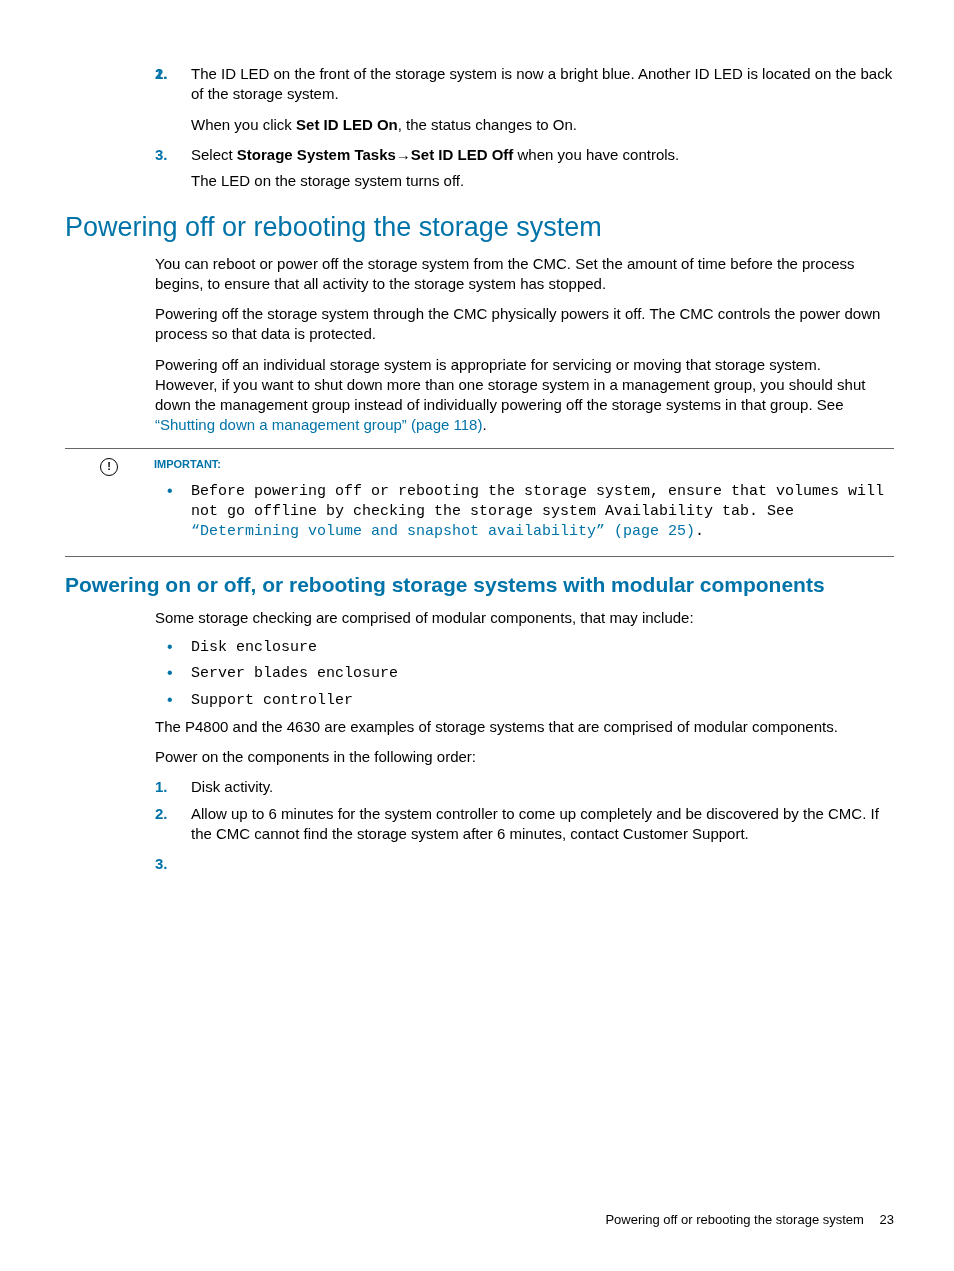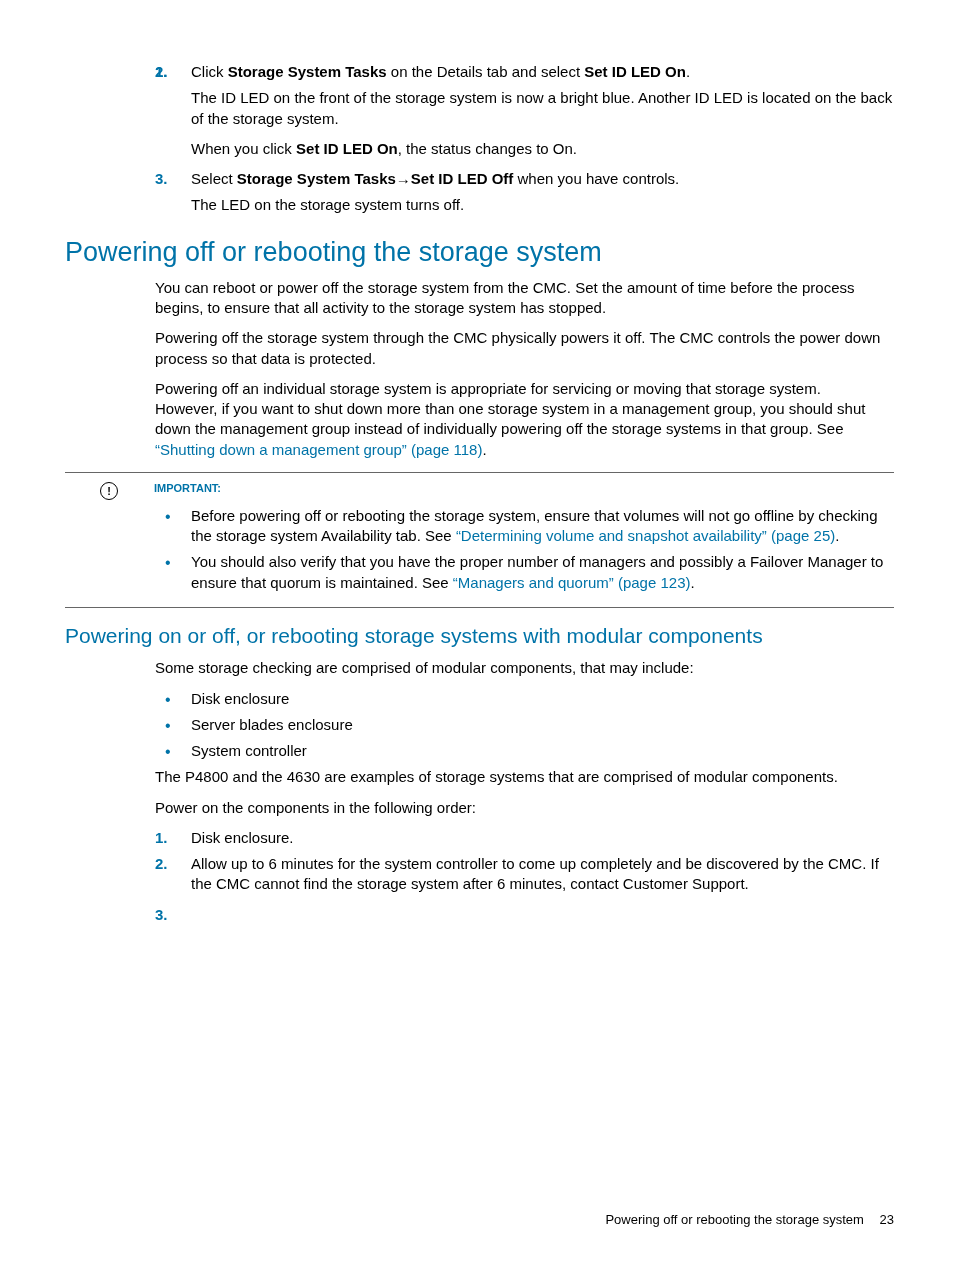--- a/index.html
+++ b/index.html
@@ -46,21 +46,21 @@
   }
   h2.section {
     font-family: Arial, Helvetica, sans-serif;
     font-weight: normal;
     color: #0073a8;
     font-size: 27px;
     margin: 18px 0 8px 0;
   }
   h3.subsection {
     font-family: Arial, Helvetica, sans-serif;
-    font-weight: normal;
+    font-weight: bold;
     color: #0073a8;
     font-size: 21px;
     margin: 14px 0 8px 0;
   }
   .bold { font-weight: bold; }
   .link {
     color: #0073a8;
     text-decoration: none;
     cursor: pointer;
   }
@@ -92,20 +92,21 @@
   }
   .important-label {
     font-weight: bold;
     color: #0073a8;
     font-size: 11px;
   }
   ul.bullets {
     list-style: none;
     padding: 0;
     margin: 0 0 0 90px;
+    font-family: Liberation Mono, monospace;
   }
   ul.bullets > li {
     position: relative;
     padding-left: 36px;
     margin-bottom: 6px;
   }
   ul.bullets > li::before {
     content: "•";
     position: absolute;
     left: 10px;
@@ -128,21 +129,20 @@
 <body>
 
 <div class="page">
 
   <ol class="numlist">
     <li>
       <span class="num">1.</span>
     </li>
     <li>
       <span class="num">2.</span>
-      <span><span>Click </span><span class="bold">Storage System Tasks</span><span> on the Details tab and select </span><span class="bold">Set ID LED On</span><span>.</span></span>
       <div class="sub-para">The ID LED on the front of the storage system is now a bright blue. Another ID LED is located on the back of the storage system.</div>
       <div class="sub-para"><span>When you click </span><span class="bold">Set ID LED On</span><span>, the status changes to On.</span></div>
     </li>
     <li>
       <span class="num">3.</span>
       <span><span>Select </span><span class="bold">Storage System Tasks</span><span>→</span><span class="bold">Set ID LED Off</span><span> when you have controls.</span></span>
       <div class="sub-para">The LED on the storage system turns off.</div>
     </li>
   </ol>
 
@@ -154,45 +154,44 @@
     <div class="para"><span>Powering off an individual storage system is appropriate for servicing or moving that storage system. However, if you want to shut down more than one storage system in a management group, you should shut down the management group instead of individually powering off the storage systems in that group. See </span><a class="link">“Shutting down a management group” (page 118)</a><span>.</span></div>
   </div>
 
   <div class="important-box">
     <div class="important-head">
       <span class="important-icon">!</span>
       <span class="important-label">IMPORTANT:</span>
     </div>
     <ul class="bullets">
       <li><span>Before powering off or rebooting the storage system, ensure that volumes will not go offline by checking the storage system Availability tab. See </span><a class="link">“Determining volume and snapshot availability” (page 25)</a><span>.</span></li>
-      <li><span>You should also verify that you have the proper number of managers and possibly a Failover Manager to ensure that quorum is maintained. See </span><a class="link">“Managers and quorum” (page 123)</a><span>.</span></li>
     </ul>
   </div>
 
   <h3 class="subsection">Powering on or off, or rebooting storage systems with modular components</h3>
 
   <div class="content-indent">
     <div class="para">Some storage checking are comprised of modular components, that may include:</div>
   </div>
 
   <ul class="bullets">
     <li>Disk enclosure</li>
     <li>Server blades enclosure</li>
-    <li>System controller</li>
+    <li>Support controller</li>
   </ul>
 
   <div class="content-indent">
     <div class="para">The P4800 and the 4630 are examples of storage systems that are comprised of modular components.</div>
     <div class="para">Power on the components in the following order:</div>
   </div>
 
   <ol class="numlist">
     <li>
       <span class="num">1.</span>
-      <span>Disk enclosure.</span>
+      <span>Disk activity.</span>
     </li>
     <li>
       <span class="num">2.</span>
       <div class="sub-para">Allow up to 6 minutes for the system controller to come up completely and be discovered by the CMC. If the CMC cannot find the storage system after 6 minutes, contact Customer Support.</div>
     </li>
     <li>
       <span class="num">3.</span>
     </li>
   </ol>
 

